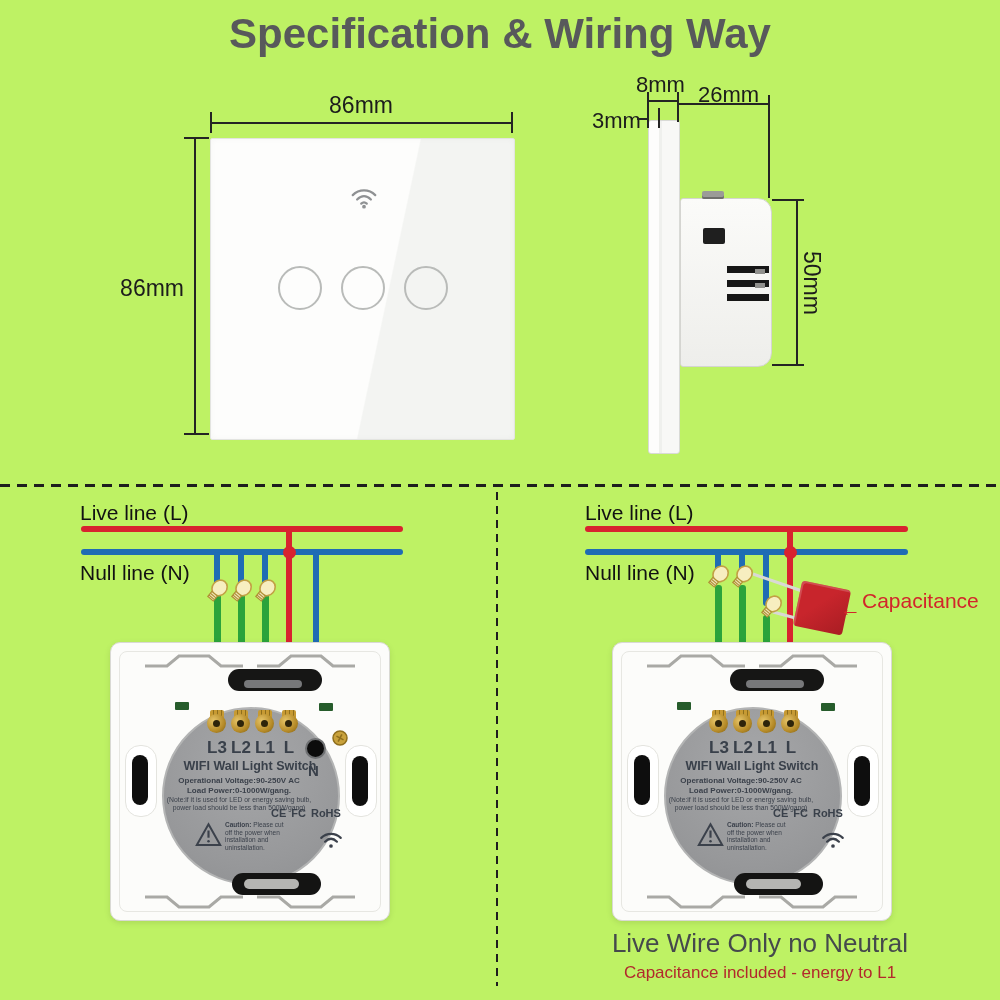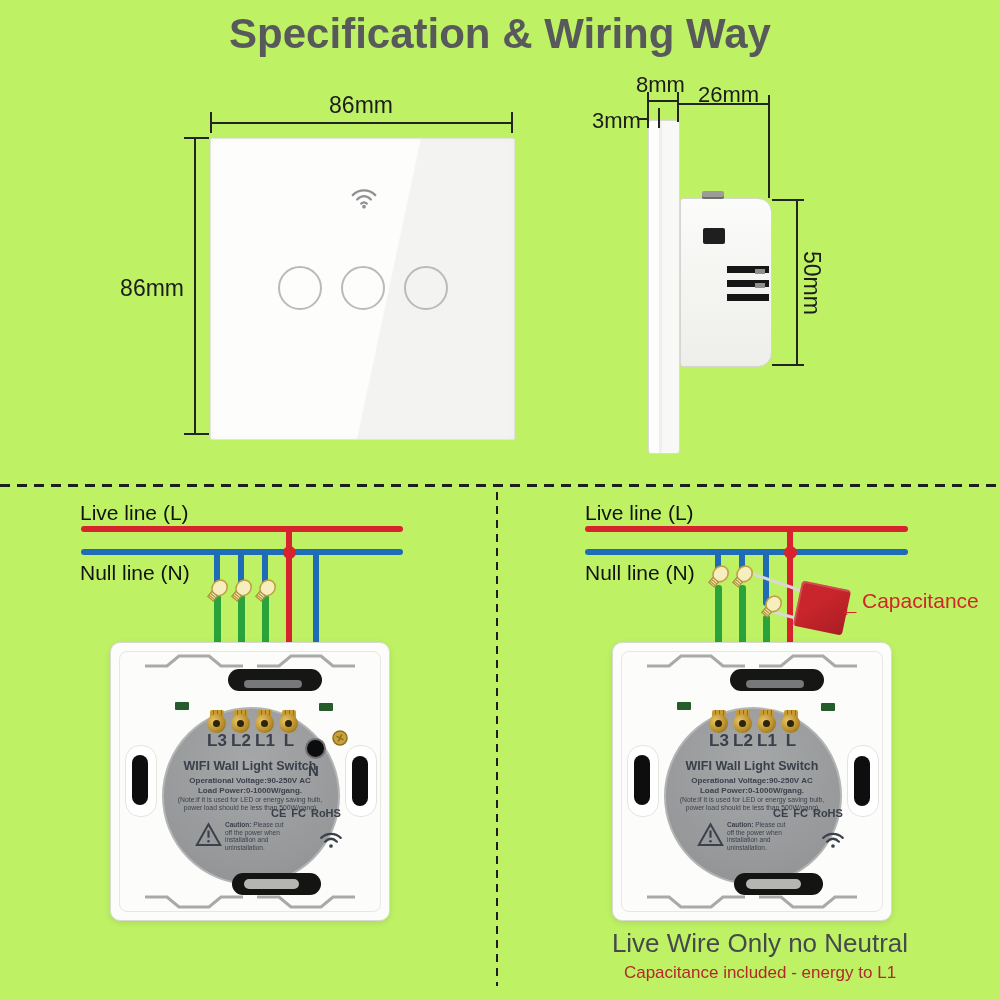--- a/index.html
+++ b/index.html
@@ -25,23 +25,23 @@
   .sw-circle{position:absolute;left:51px;top:64px;width:178px;height:178px;border-radius:50%;
              background:radial-gradient(circle at 50% 32%, #a6a7a9, #97989a 68%, #8e8f91);
              border:2px solid #b3b4b4;box-sizing:border-box;}
   .sw-cutout{position:absolute;width:30px;height:70px;background:#ffffff;border:1px solid #e4e4df;border-radius:15px;}
   .sw-oval{position:absolute;width:16px;height:50px;background:#0e0e0e;border-radius:8px;}
   .crimp{position:absolute;width:14px;height:9px;top:67px;border-radius:2px;
          background:repeating-linear-gradient(90deg,#c79a33 0 3px,#8f6f1d 3px 4px);}
   .terminal{position:absolute;top:71px;width:19px;height:19px;border-radius:50%;
             background:radial-gradient(circle at 35% 35%, #e6c468, #b68b28 60%, #7a5c14);}
   .terminal-hole{position:absolute;left:6px;top:6px;width:7px;height:7px;border-radius:50%;background:#2e240a;}
-  .tlabel{position:absolute;top:88px;width:24px;text-align:center;font-weight:bold;font-size:17px;color:#39404a;}
+  .tlabel{position:absolute;top:95px;width:24px;text-align:center;font-weight:bold;font-size:17px;color:#39404a;}
   .sw-name{position:absolute;top:116px;left:39px;width:200px;text-align:center;font-weight:bold;font-size:12.5px;color:#39404a;}
-  .spec{position:absolute;left:29px;width:220px;text-align:center;color:#3b414b;white-space:nowrap;}
+  .spec{position:absolute;left:18px;width:220px;text-align:center;color:#3b414b;white-space:nowrap;}
   .spec-b{font-weight:bold;font-size:8px;}
   .spec-s{font-size:6.8px;}
   .certs{position:absolute;left:160px;top:164px;width:70px;display:flex;gap:5px;align-items:baseline;
          font-weight:bold;color:#39404a;font-size:11px;}
   .caution-text{position:absolute;left:114px;top:178px;width:64px;font-size:6.5px;line-height:7.6px;color:#3b414b;}
   .nhole{position:absolute;left:194px;top:95px;width:21px;height:21px;background:#0c0c0c;border:2px solid #6f7173;
          border-radius:50%;box-sizing:border-box;}
   .nlabel{position:absolute;left:197px;top:119px;font-weight:bold;font-size:15px;color:#39404a;}
   .bracket{position:absolute;width:98px;height:20px;}
 </style>

